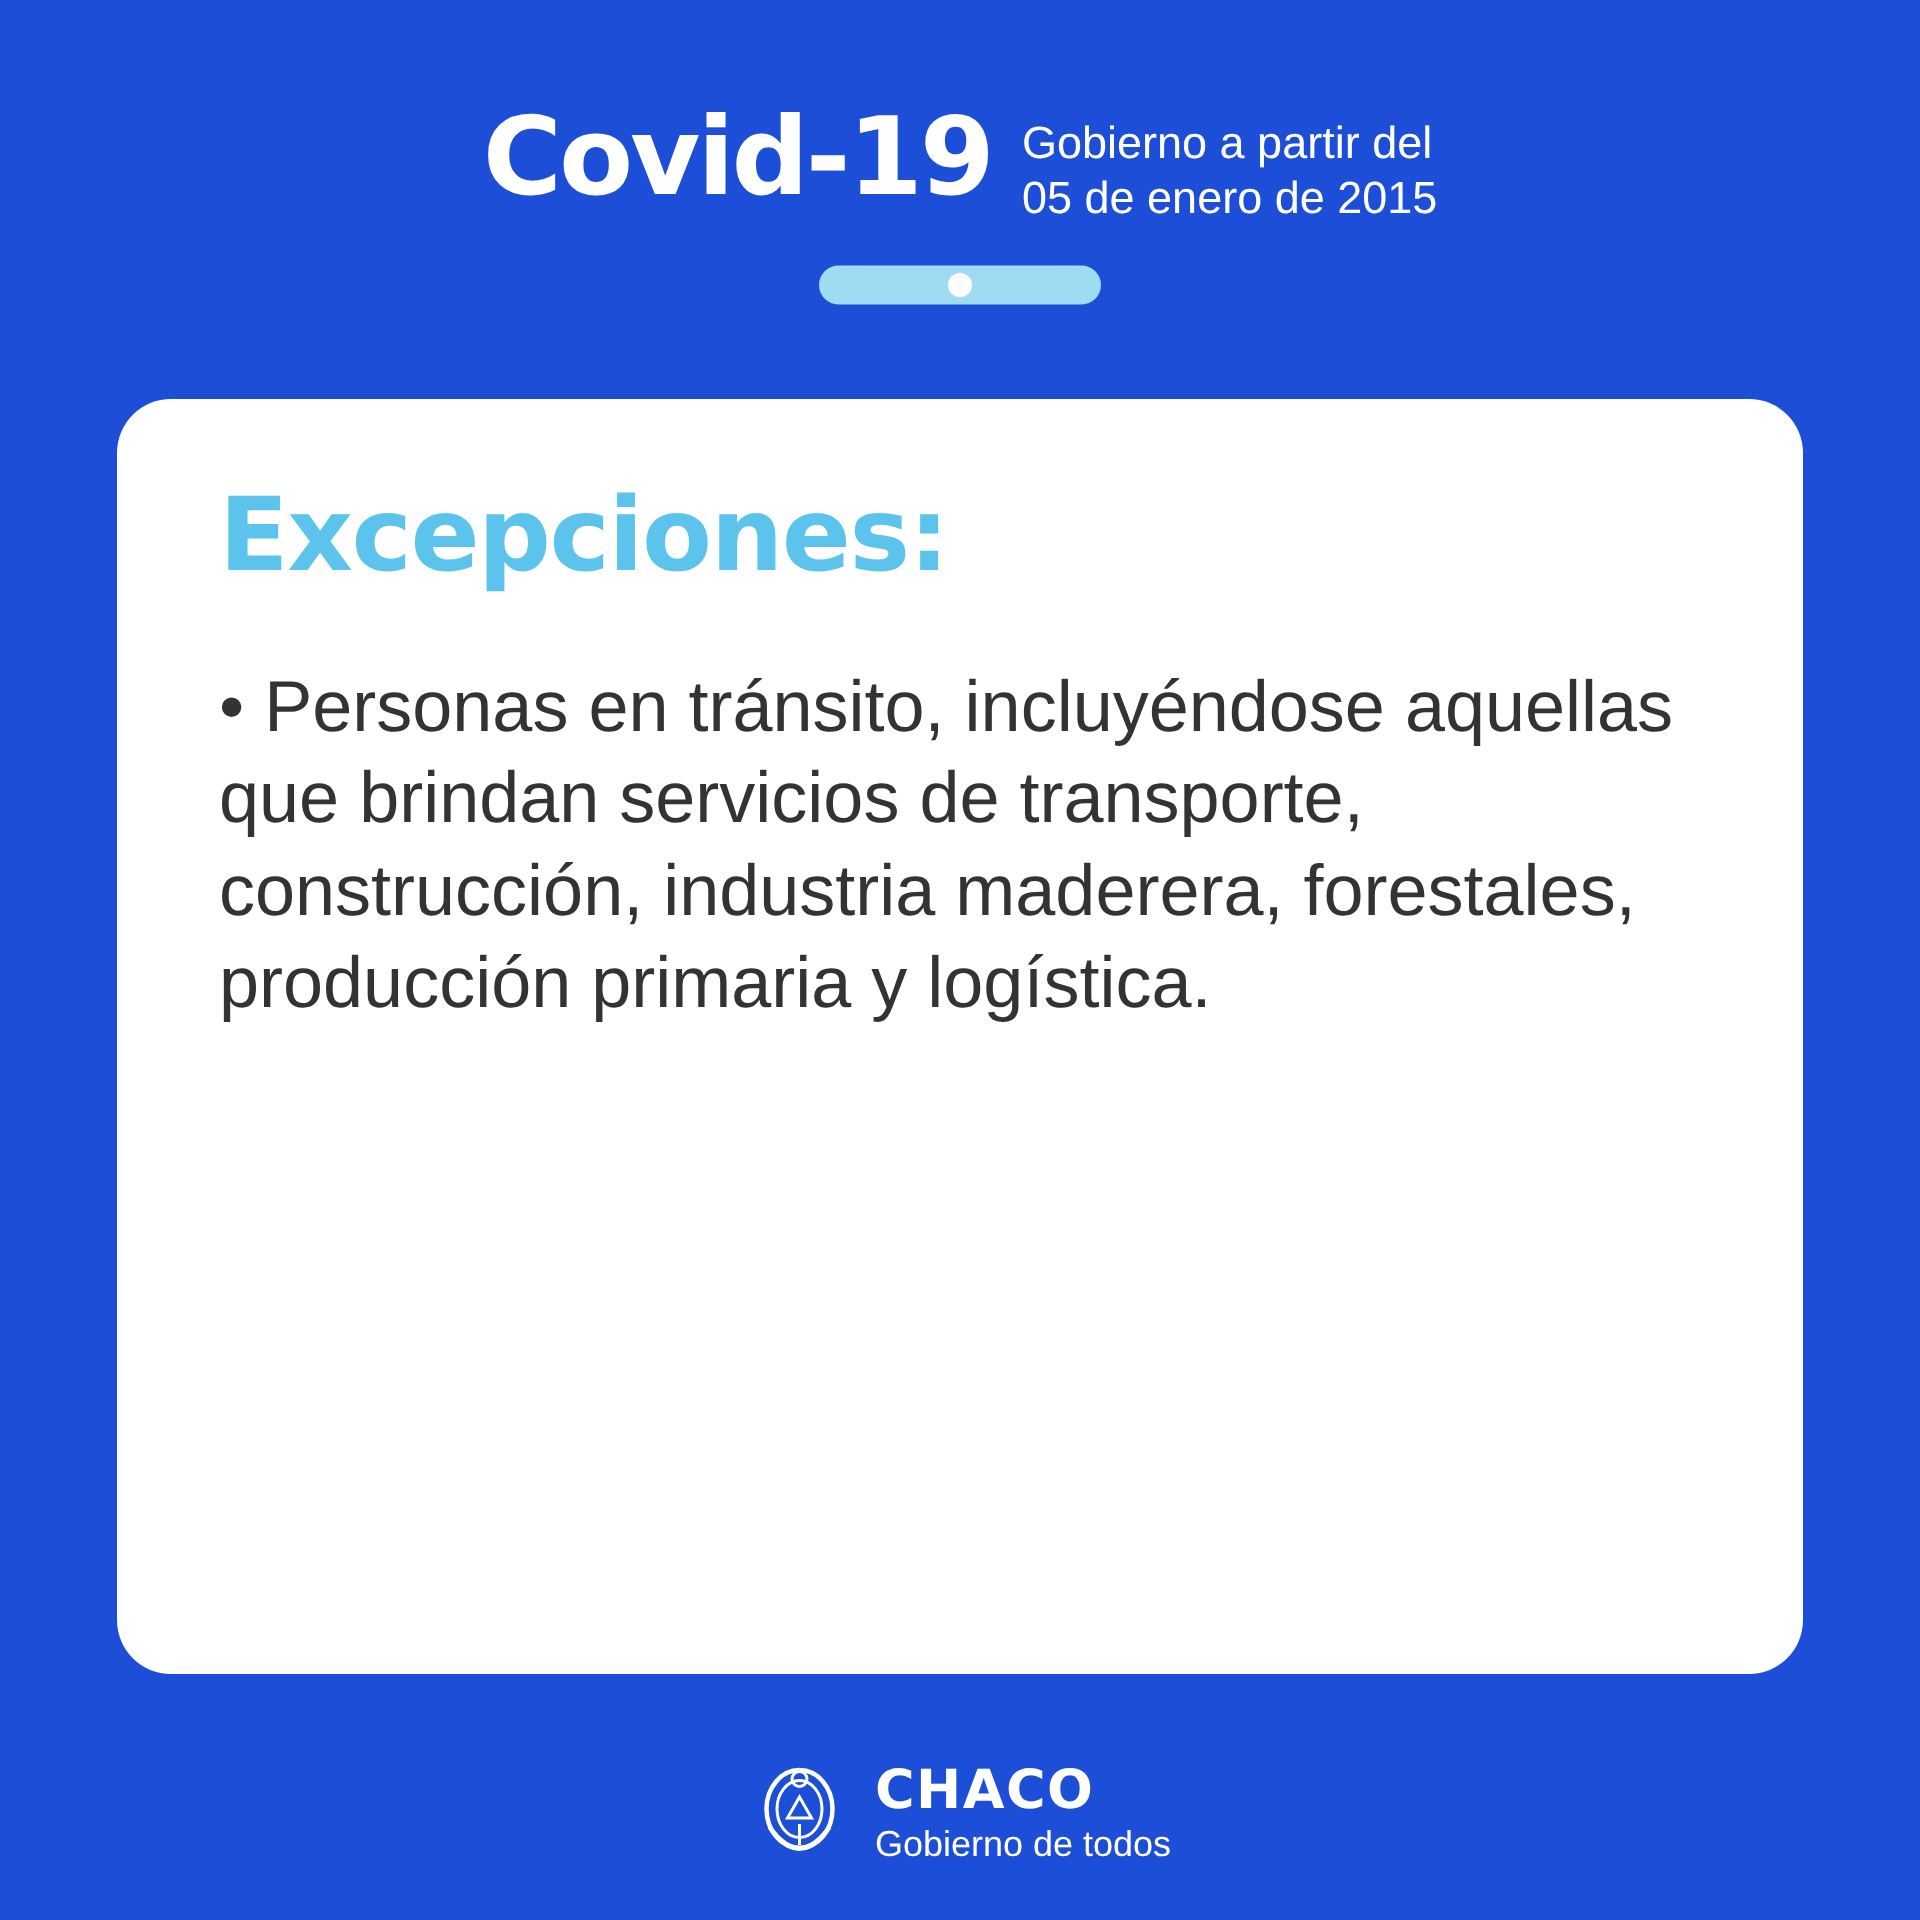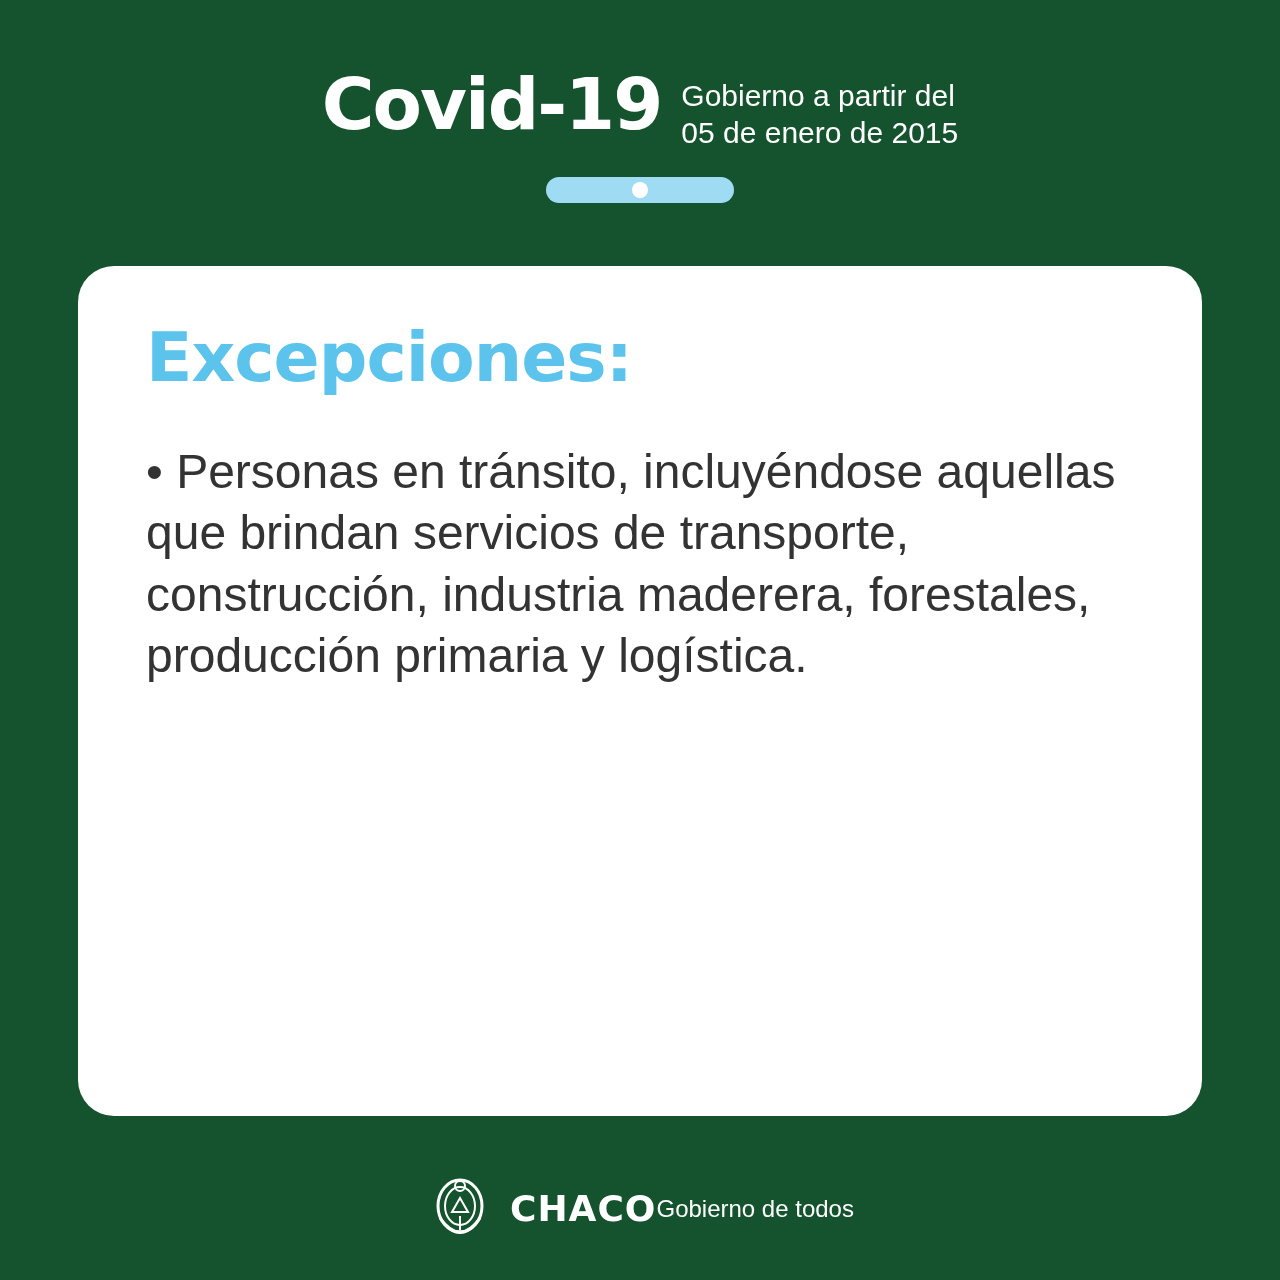--- a/index.html
+++ b/index.html
@@ -10,21 +10,21 @@
     width: 1280px;
     height: 1280px;
     background: #6cc9ee;
     font-family: "Liberation Sans", sans-serif;
     overflow: hidden;
   }
   .poster {
     position: relative;
     width: 1280px;
     height: 1280px;
-    background: #14532d;
+    background: #1d4ed8;
     box-sizing: border-box;
   }
 
   
   .header {
     padding-top: 68px;
     display: flex;
     justify-content: center;
     align-items: flex-start;
     gap: 20px;
@@ -107,21 +107,21 @@
     align-items: center;
     gap: 16px;
   }
   .crest {
     width: 68px;
     height: 74px;
     display: block;
   }
   .footer-text {
     display: flex;
-    flex-direction: row;
+    flex-direction: column;
     justify-content: center;
     line-height: 1;
   }
   .footer-brand {
     color: #ffffff;
     font-size: 36px;
     font-weight: bold;
     letter-spacing: 1px;
     font-family: "DejaVu Sans", sans-serif;
   }

